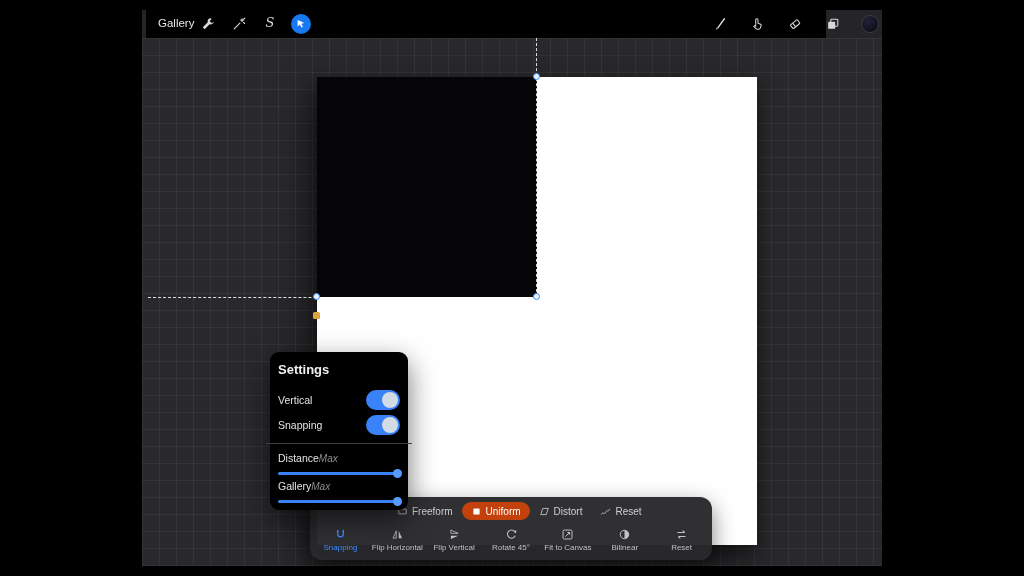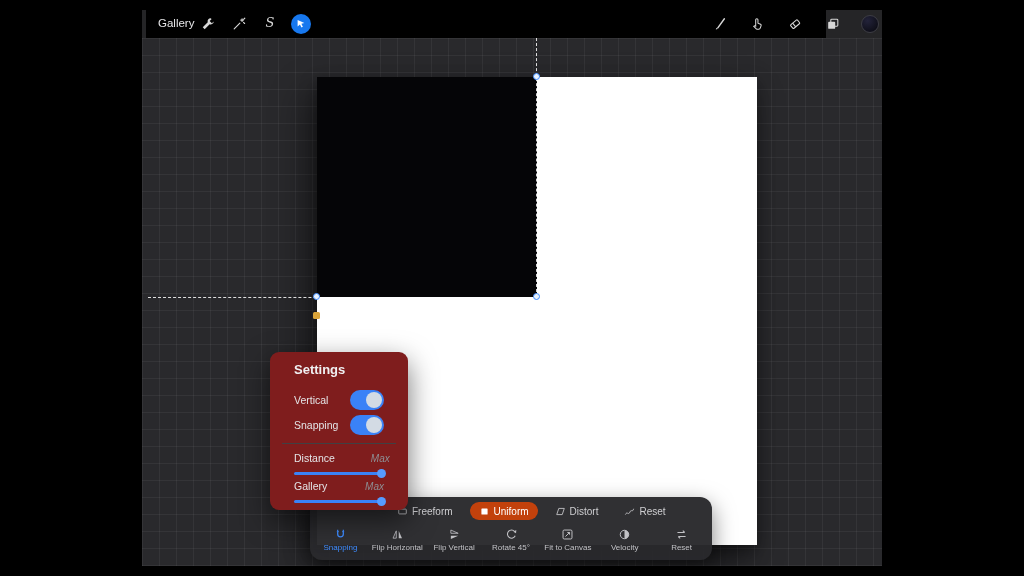--- a/index.html
+++ b/index.html
@@ -29,37 +29,37 @@
             box-shadow:-10px 16px 34px rgba(0,0,0,.45),0 6px 16px rgba(0,0,0,.35);}
   .blackrect{position:absolute;left:175px;top:39px;width:220px;height:220px;background:#050507;}
   .guide-v{position:absolute;left:394px;top:0;height:259px;width:0;border-left:1px dashed rgba(255,255,255,.85);z-index:3;}
   .guide-h{position:absolute;left:6px;top:259px;width:389px;height:0;border-top:1px dashed rgba(255,255,255,.85);z-index:3;}
   .hdl{position:absolute;width:7px;height:7px;border-radius:50%;background:#eaf4ff;
        border:1px solid #3f8cff;box-sizing:border-box;z-index:4;}
   .hdl-yellow{position:absolute;left:171px;top:274px;width:7px;height:7px;background:#dba53a;
               border-radius:1.5px;z-index:4;}
 
   
-  .settings{position:absolute;left:128px;top:342px;width:138px;height:158px;background:#7f1d1d;
+  .settings{position:absolute;left:128px;top:342px;width:138px;height:158px;background:#000000;
             border-radius:9px;box-shadow:0 10px 28px rgba(0,0,0,.55);z-index:6;
-            padding:10px 24px;box-sizing:border-box;color:#e4e4e6;}
+            padding:10px 8px;box-sizing:border-box;color:#e4e4e6;}
   .settings h3{margin:0 0 10px 0;font-size:13px;font-weight:bold;color:#f0f0f2;}
   .set-row{display:flex;justify-content:space-between;align-items:center;height:25px;font-size:10.5px;}
   .toggle{width:34px;height:20px;border-radius:10px;background:#3a82f7;position:relative;cursor:pointer;flex:none;}
   .toggle .knob{position:absolute;right:2px;top:2px;width:16px;height:16px;border-radius:50%;background:#d3dbe4;}
   .set-div{border-top:1px solid #404043;margin:6px -12px 6px -12px;}
-  .slider-row{display:flex;justify-content:space-between;align-items:center;height:16px;font-size:10.5px;margin-top:3px;gap:36px;}
+  .slider-row{display:flex;align-items:center;height:16px;font-size:10.5px;margin-top:3px;}
   .slider-val{color:#8e8e93;font-size:10px;font-style:italic;}
   .slider{position:relative;height:3px;border-radius:2px;background:#3a82f7;margin:6px 0 2px 0;cursor:pointer;}
   .slider .sknob{position:absolute;right:-2px;top:-3px;width:9px;height:9px;border-radius:50%;background:#569bff;}
 
   
   .xbar{position:absolute;left:168px;top:487px;width:402px;height:63px;background:rgba(41,41,44,.97);
         border-radius:12px;box-shadow:0 8px 22px rgba(0,0,0,.5);z-index:4;}
-  .modes{position:absolute;left:78px;top:5px;height:18px;display:flex;gap:8px;align-items:center;}
+  .modes{position:absolute;left:78px;top:5px;height:18px;display:flex;gap:0;align-items:center;}
   .mode{display:flex;align-items:center;gap:4px;height:18px;padding:0 9px;border-radius:9px;
         font-size:10px;color:#cfcfd2;cursor:pointer;white-space:nowrap;}
   .mode svg{width:11px;height:11px;}
   .mode.active{background:#c2410c;color:#fff;}
   .actions{position:absolute;left:2px;top:25px;width:398px;height:36px;display:flex;}
   .act{flex:1;display:flex;flex-direction:column;align-items:center;justify-content:center;gap:2px;
        color:#c2c2c6;cursor:pointer;}
   .act svg{width:13px;height:13px;}
   .act .alabel{font-size:8px;white-space:nowrap;}
   .act.active{color:#3f8cff;}
@@ -229,21 +229,21 @@
               <rect x="2.5" y="2.5" width="11" height="11" rx="1.5"></rect>
               <path d="M5.5 10.5l5-5M10.5 8.2V5.5H7.8"></path>
             </svg>
           <span class="alabel">Fit to Canvas</span>
         </span>
         <span class="act">
           <svg viewBox="0 0 16 16">
               <circle cx="8" cy="8" r="5.2" fill="none" stroke="currentColor" stroke-width="1.2"></circle>
               <path d="M8 2.8a5.2 5.2 0 0 1 0 10.4z" fill="currentColor"></path>
             </svg>
-          <span class="alabel">Velocity</span>
+          <span class="alabel">Bilinear</span>
         </span>
         <span class="act">
           <svg viewBox="0 0 16 16" fill="none" stroke="currentColor" stroke-width="1.3">
               <path d="M3 5.5h9M12 5.5 9.6 3.2M13 10.5H4M4 10.5l2.4 2.3"></path>
             </svg>
           <span class="alabel">Reset</span>
         </span>
       </div>
     </div>
 

